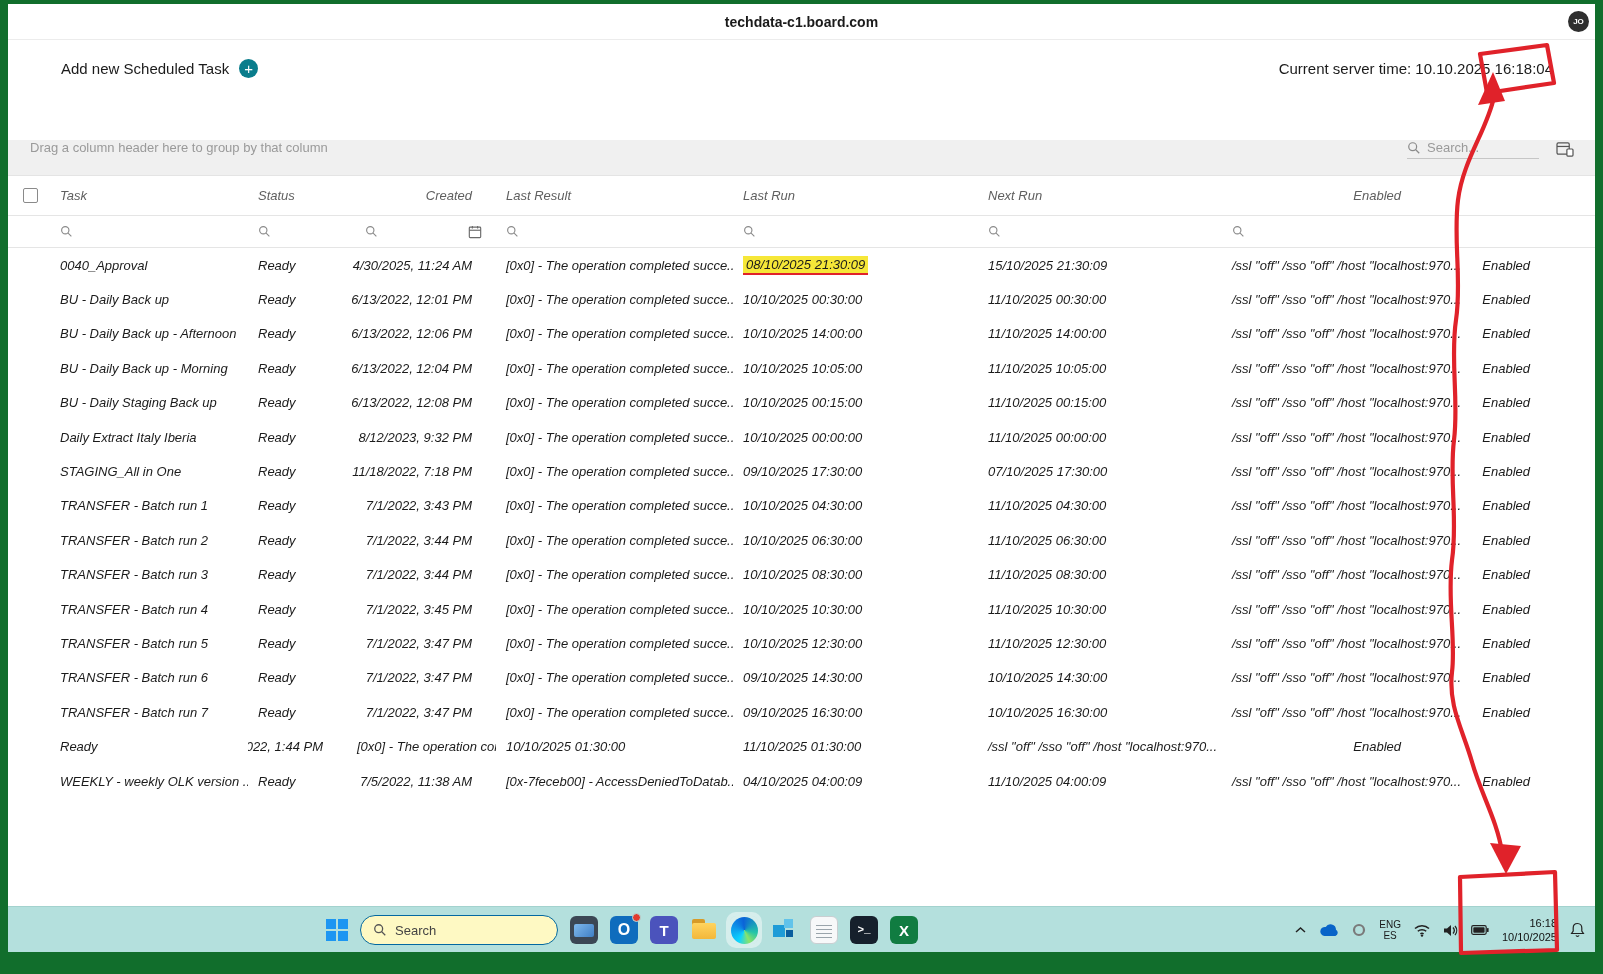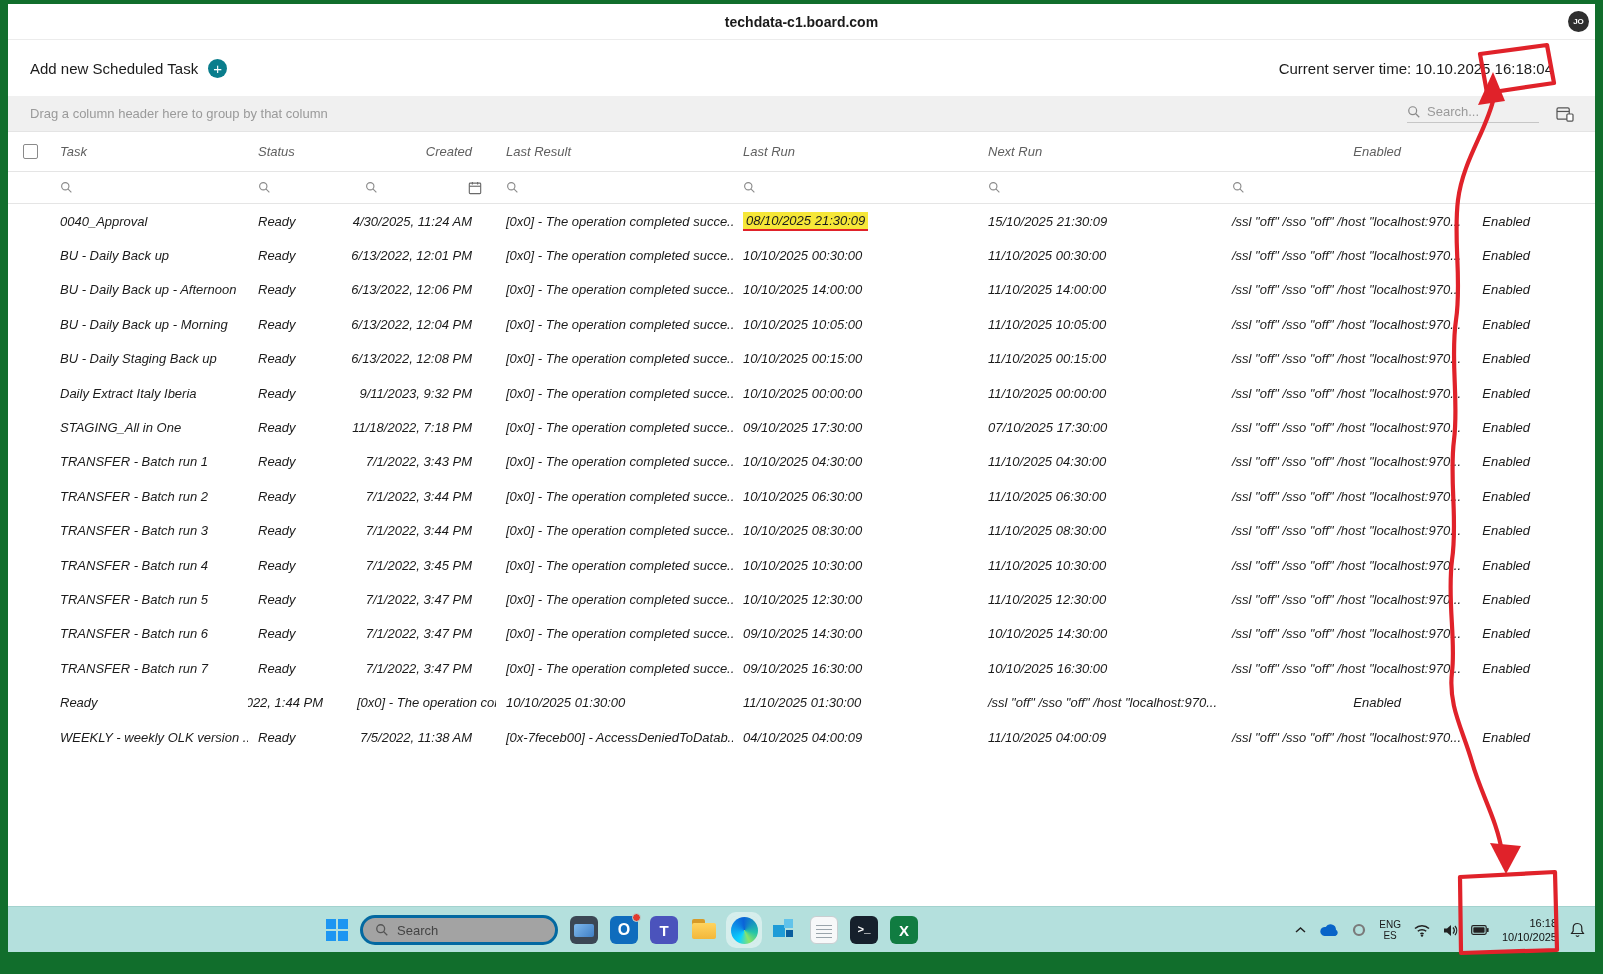--- a/index.html
+++ b/index.html
@@ -13,29 +13,29 @@
   .titlebar { position:relative; height:36px; flex:0 0 36px; display:flex;
     align-items:center; justify-content:center; border-bottom:1px solid #ececec; }
   .titlebar .title { font-size:14px; font-weight:bold; color:#1a1a1a; }
   .avatar { position:absolute; right:6px; top:7px; width:21px; height:21px;
     border-radius:50%; background:#2f2f2f; color:#fff; font-size:8px; font-weight:bold;
     display:flex; align-items:center; justify-content:center; }
 
   
   .page-header { height:56px; flex:0 0 56px; display:flex; align-items:center;
     justify-content:space-between; padding:0 42px 0 22px; }
-  .add-task { display:flex; align-items:center; gap:10px; cursor:pointer; }
+  .add-task { display:flex; align-items:center; gap:10px; cursor:pointer;margin-left:31px; }
   .add-task .label { font-size:15px; color:#1b1b1b; }
   .plus-btn { width:19px; height:19px; border-radius:50%; background:#0a7d8c; color:#fff;
     display:flex; align-items:center; justify-content:center; font-size:15px; line-height:1; }
   .server-time { font-size:15px; color:#1b1b1b; }
 
   
   .groupbar { height:36px; flex:0 0 36px; background:#f0f0f0; display:flex;
-    align-items:center; padding:0 20px 0 22px; border-bottom:1px solid #e4e4e4; }
+    align-items:flex-start; padding:0 20px 0 22px; border-bottom:1px solid #e4e4e4;margin-top:44px; }
   .group-hint { font-size:13px; color:#9a9a9a; }
   .groupbar .spacer { flex:1; }
   .gb-search { display:flex; align-items:center; gap:6px; border-bottom:1px solid #c6c6c6;
     padding-bottom:3px; margin-right:16px; }
   .gb-search input { border:none; outline:none; background:transparent; width:112px;
     font-size:13px; color:#444; font-family:inherit; }
   .gb-search input::placeholder { color:#9a9a9a; }
   .colchooser { width:20px; height:18px; display:flex; align-items:center;
     justify-content:center; cursor:pointer; }
 
@@ -60,21 +60,21 @@
   .hl { background:var(--highlight-color,#f6e738);
     border-bottom:2.5px solid var(--annotation-color,#e0222a); padding:1px 3px; }
 
   
   .taskbar { position:relative; height:46px; flex:0 0 46px; background:#b4e0dd;
     border-top:1px solid #a3d2ce; }
   .tb-apps { position:absolute; left:318px; top:0; height:46px; display:flex;
     align-items:center; gap:12px; }
   .start-logo { display:grid; grid-template-columns:10px 10px; grid-gap:2px; cursor:pointer; }
   .start-logo span { width:10px; height:10px; background:#1d96f2; }
-  .tb-search { width:198px; height:30px; background:#a3a3a3; border:3px solid #0369a1;
+  .tb-search { width:198px; height:30px; background:#fef9c3; border:1px solid #0369a1;
     border-radius:15px; display:flex; align-items:center; gap:8px; padding:0 12px; }
   .tb-search input { border:none; outline:none; width:140px; font-size:13px;
     color:#333; background:transparent; font-family:inherit; }
   .tb-search input::placeholder { color:#444; }
   .app { width:28px; height:28px; border-radius:6px; position:relative; cursor:pointer;
     display:flex; align-items:center; justify-content:center; font-weight:bold; color:#fff; }
   .app.active { box-shadow:0 0 0 4px rgba(255,255,255,.45); background:rgba(255,255,255,.45); }
   .i-desktop { background:#3b4754; }
   .i-desktop .scr { width:20px; height:13px; background:linear-gradient(135deg,#7fb9ec,#3f7fc4); border-radius:2px; }
   .i-outlook { background:#0f6cbd; font-size:16px; }
@@ -286,21 +286,21 @@
             </div>
     <div>11/10/2025 00:15:00</div>
     <div>/ssl "off" /sso "off" /host "localhost:970...</div>
     <div class="c-enabled">Enabled</div>
   </div>
 
   <div class="gr tr">
     <div class="c-check"></div>
     <div>Daily Extract Italy Iberia</div>
     <div>Ready</div>
-    <div class="c-created">9/11/2023, 9:32 PM</div>
+    <div class="c-created">8/12/2023, 9:32 PM</div>
     <div>[0x0] - The operation completed succe...</div>
     <div>
               <span>10/10/2025 00:00:00</span>
             </div>
     <div>11/10/2025 00:00:00</div>
     <div>/ssl "off" /sso "off" /host "localhost:970...</div>
     <div class="c-enabled">Enabled</div>
   </div>
 
   <div class="gr tr">

